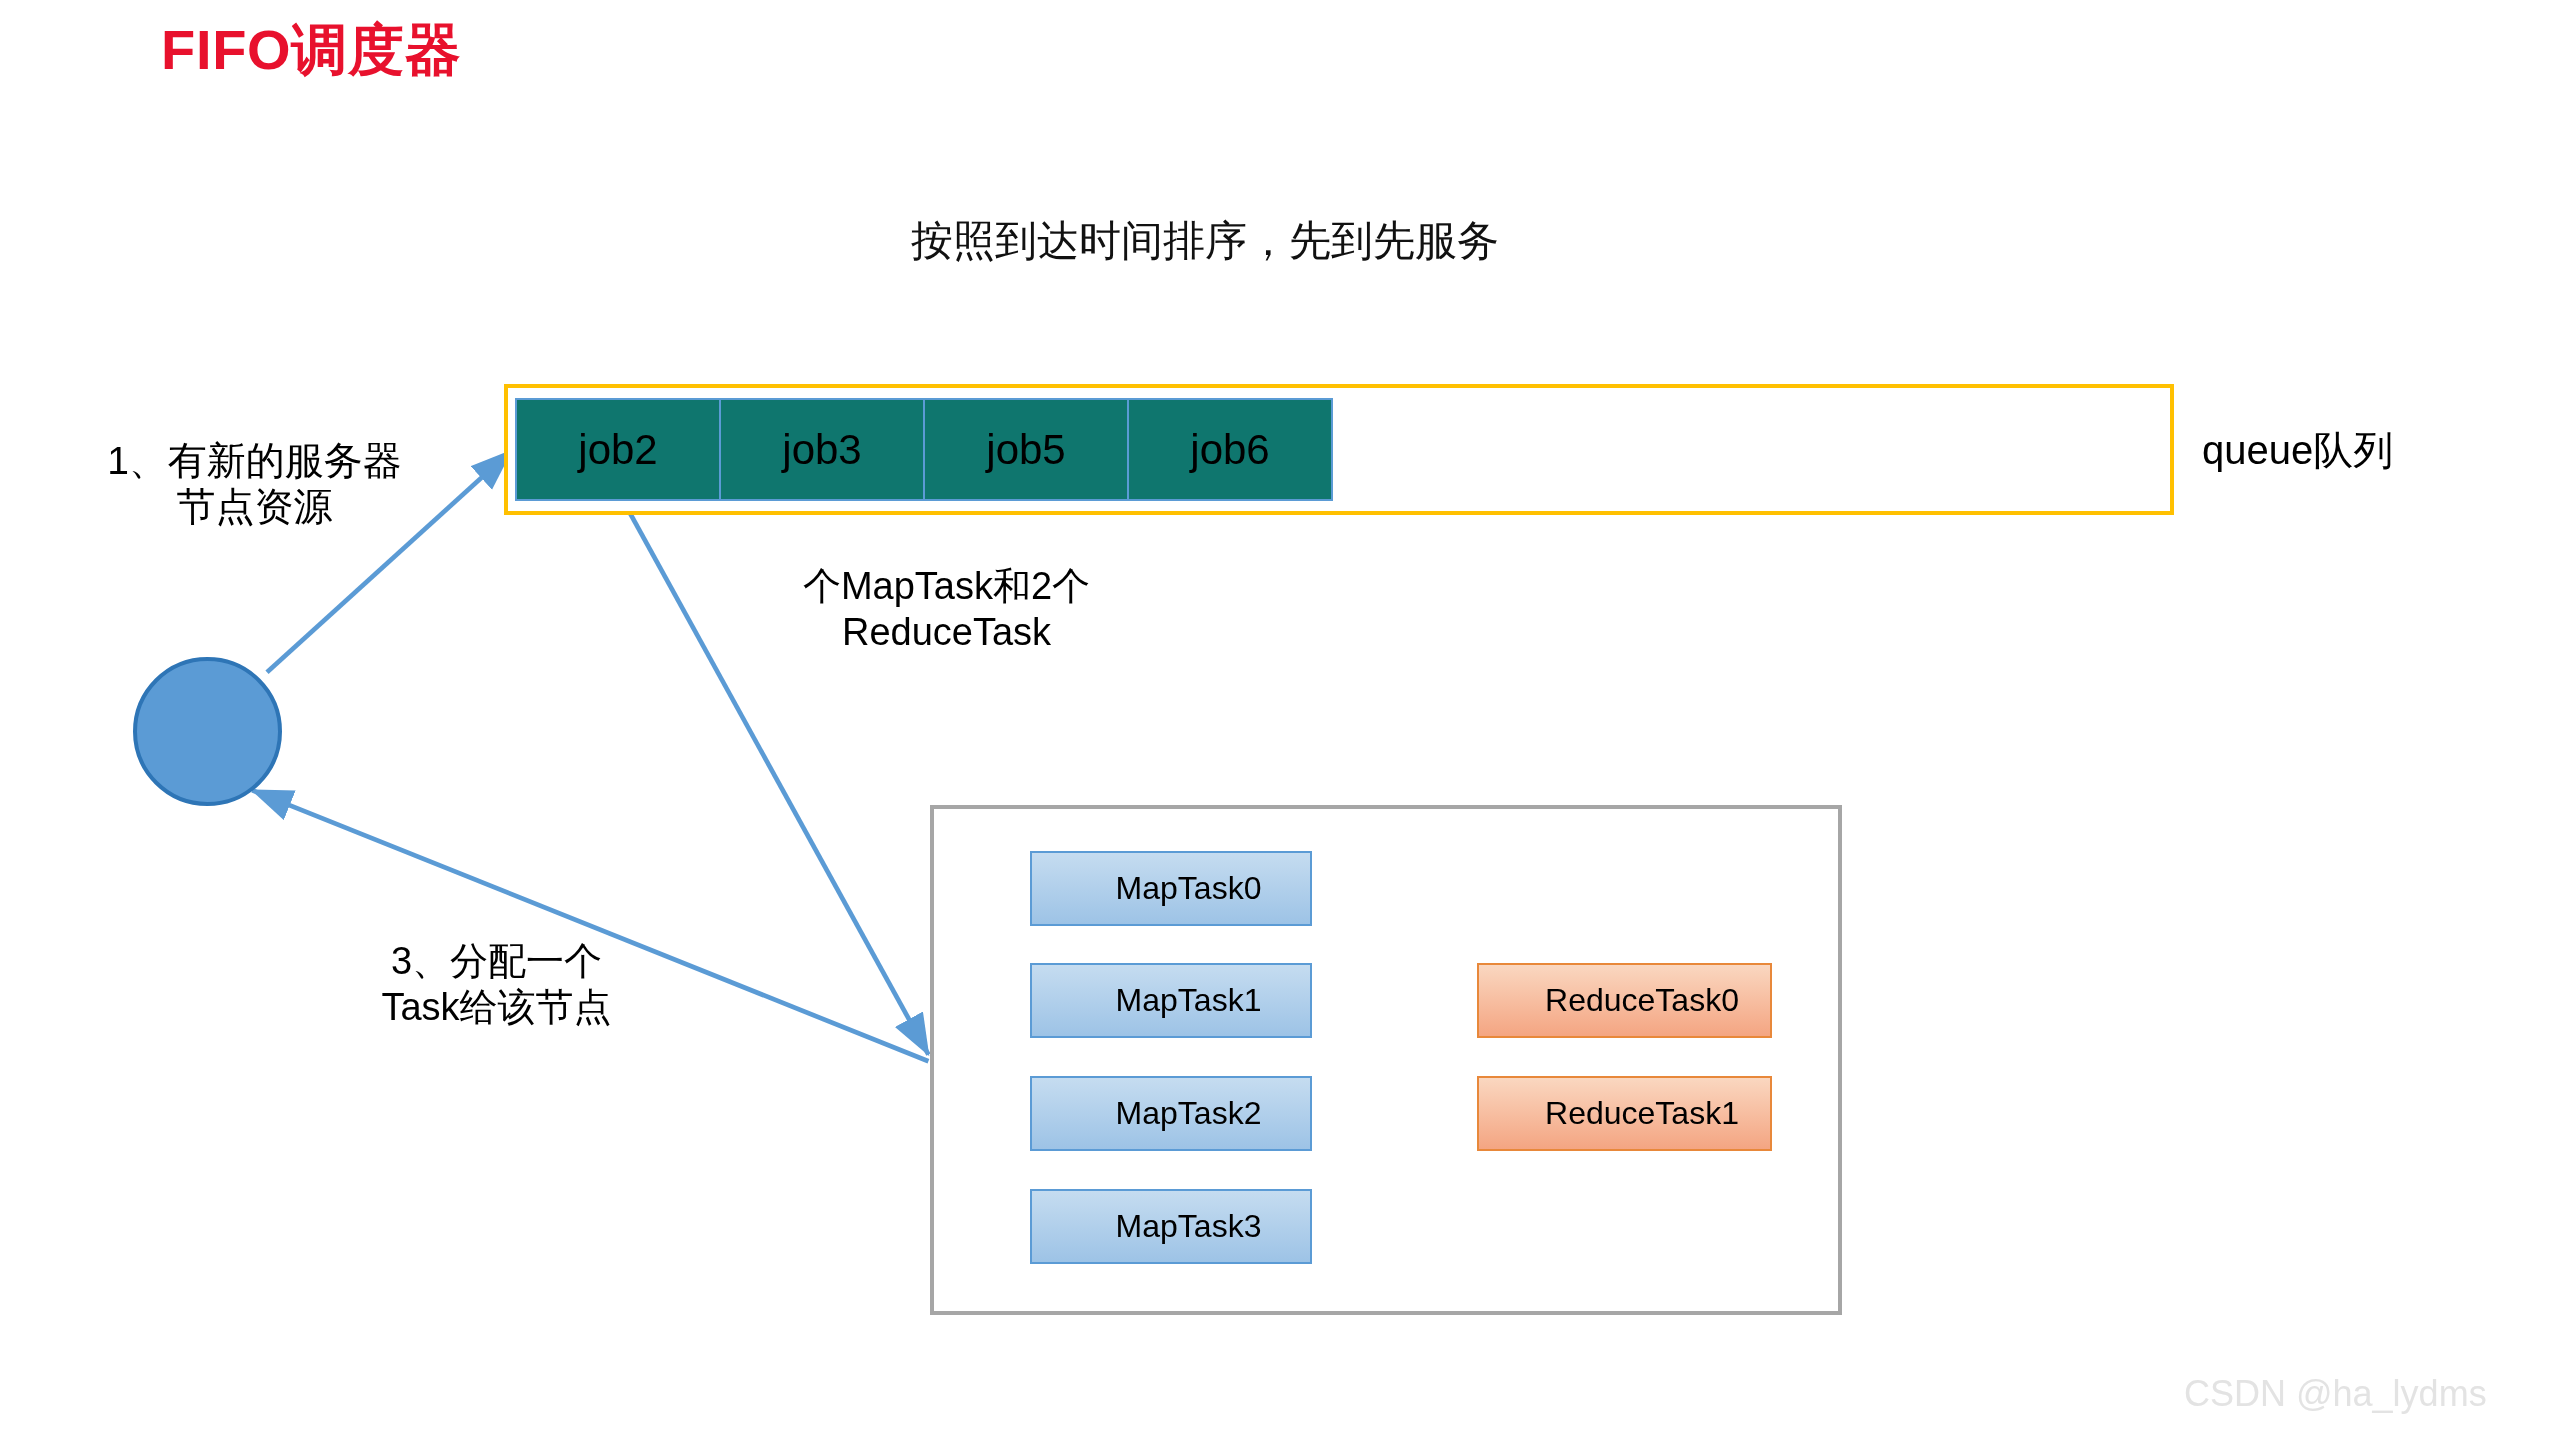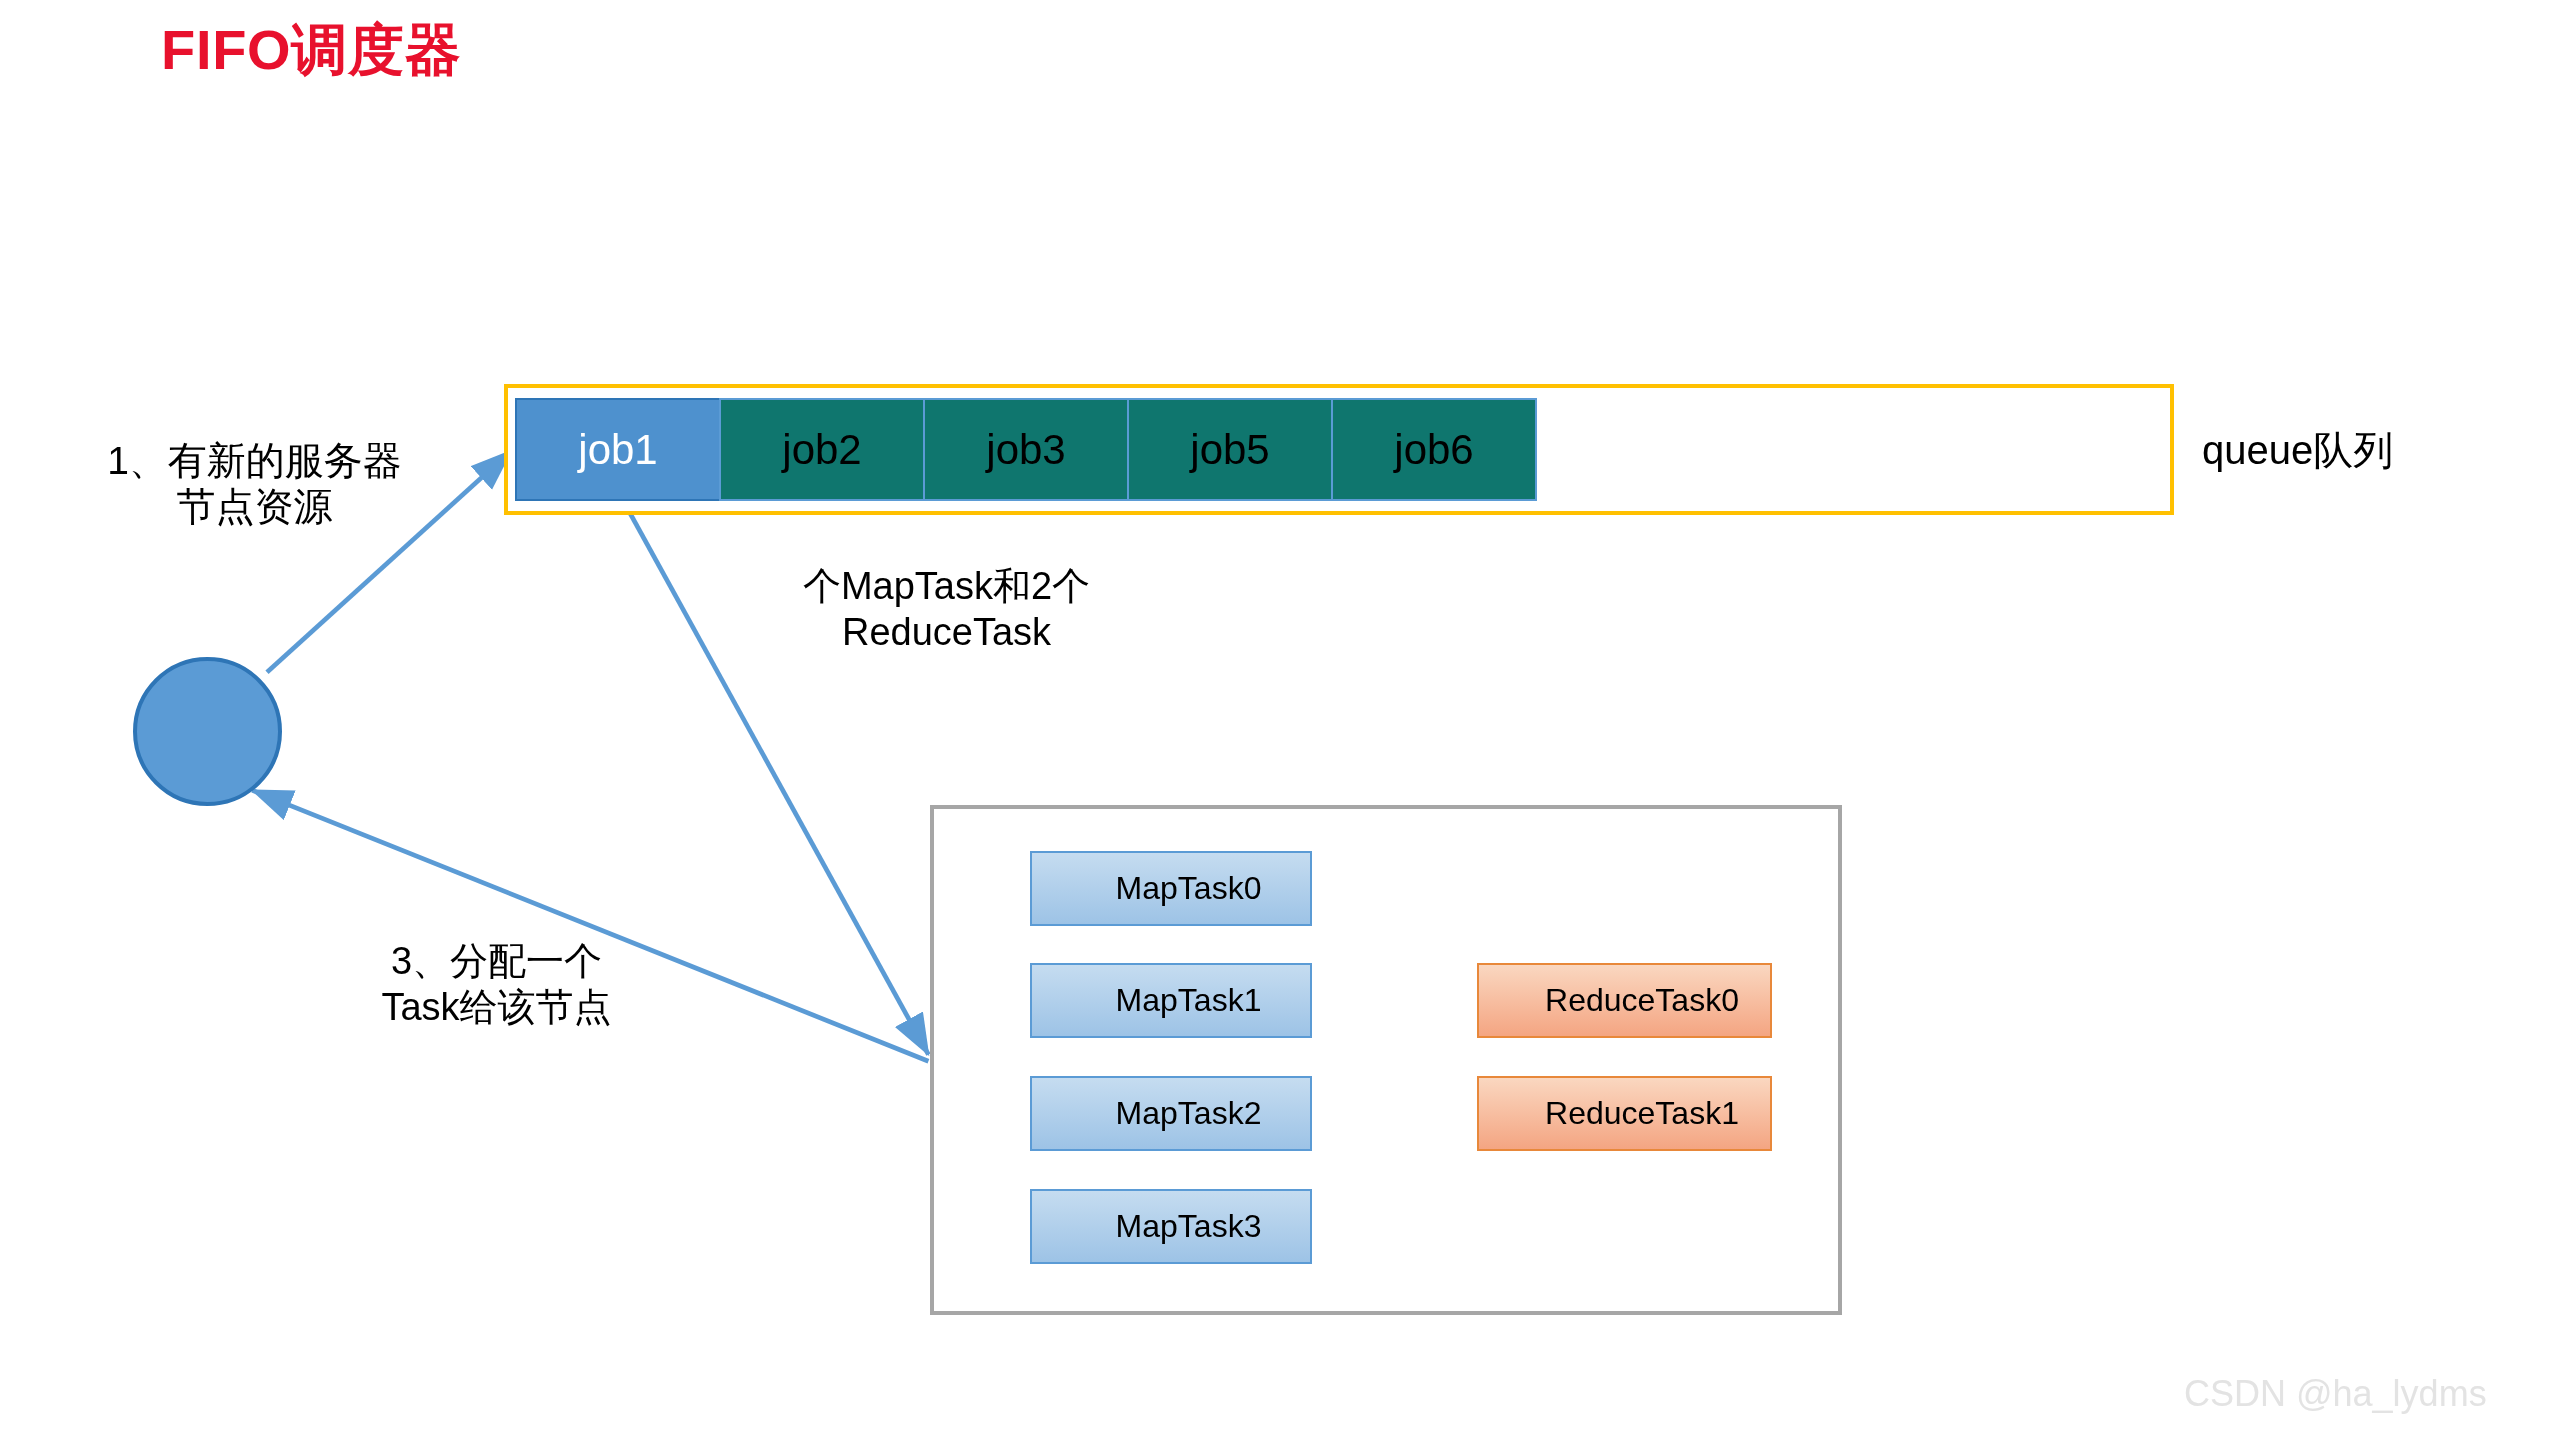--- a/index.html
+++ b/index.html
@@ -203,43 +203,41 @@
     white-space: nowrap;
   }
 </style>
 </head>
 <body>
 
 <div id="stage">
 
   <div class="title">FIFO调度器</div>
 
+  <div class="subtitle">按照到达时间排序，先到先服务</div>
 
   <svg class="arrows" viewBox="0 0 3840 2160" xmlns="http://www.w3.org/2000/svg">
     <defs>
       <marker id="ah" markerWidth="10" markerHeight="10" refX="8.6" refY="3.4" orient="auto" markerUnits="strokeWidth">
         <path d="M0,0 L9,3.4 L0,6.8 z" fill="#5B9BD5"></path>
       </marker>
     </defs>
 
     <line x1="398" y1="1002" x2="762" y2="672" stroke="#5B9BD5" stroke-width="7" marker-end="url(#ah)"></line>
 
     <line x1="3174" y1="672" x2="2640" y2="672" stroke="#5B9BD5" stroke-width="9" marker-end="url(#ah)"></line>
 
     <line x1="932" y1="752" x2="1384" y2="1572" stroke="#5B9BD5" stroke-width="7" marker-end="url(#ah)"></line>
 
     <line x1="1384" y1="1582" x2="376" y2="1178" stroke="#5B9BD5" stroke-width="7" marker-end="url(#ah)"></line>
   </svg>
 
   <div class="queue-outer"></div>
 
   <div class="job-row">
-    <div class="job-cell active">
-        <span>job1</span>
-      </div>
     <div class="job-cell">
         <span>job2</span>
       </div>
     <div class="job-cell">
         <span>job3</span>
       </div>
     <div class="job-cell">
         <span>job5</span>
       </div>
     <div class="job-cell">

